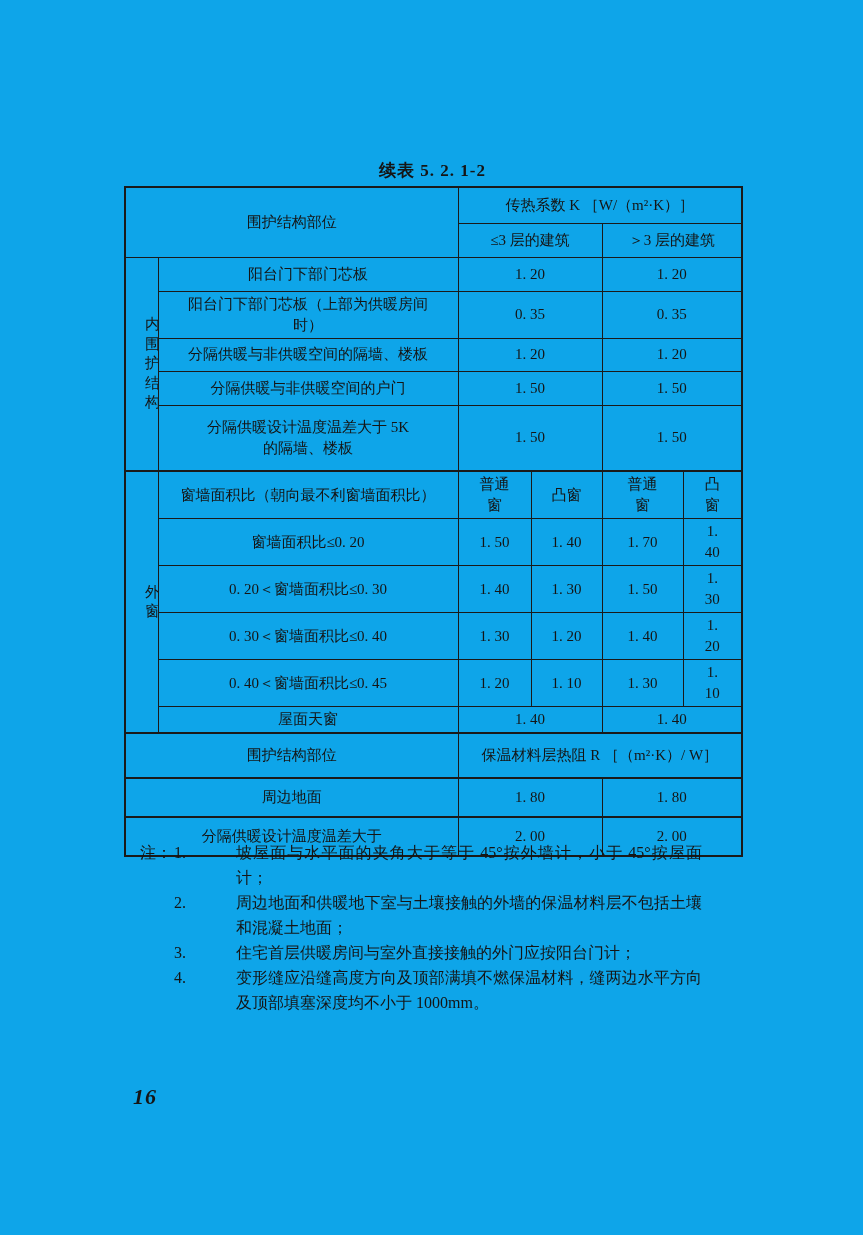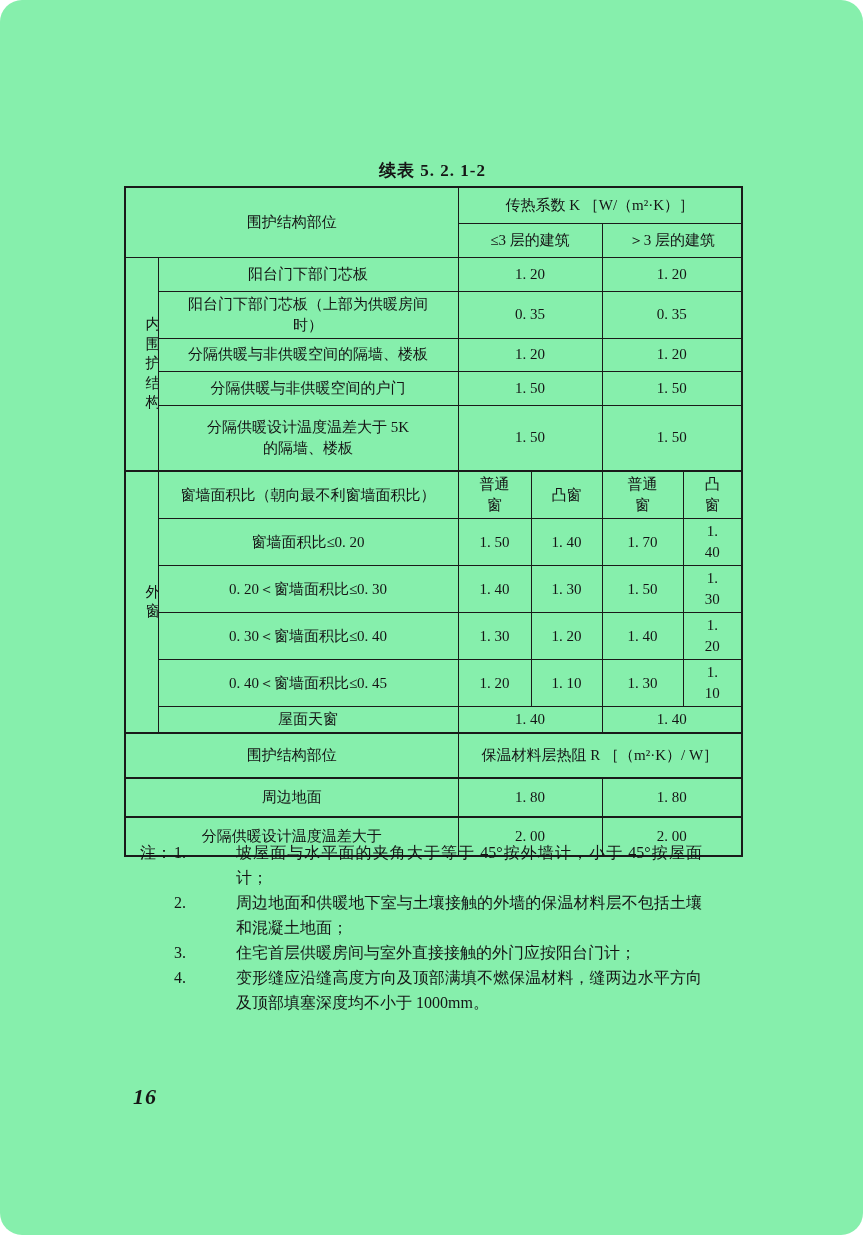--- a/index.html
+++ b/index.html
@@ -3,21 +3,21 @@
 <meta charset="utf-8">
 <style>
   * { margin: 0; padding: 0; box-sizing: border-box; }
   html, body { background: #ffffff; }
   body {
     width: 863px; height: 1235px;
     position: relative;
     font-family: "Liberation Serif", "DejaVu Serif", serif;
     color: #151515;
   }
-  .page { position: absolute; inset: 0; background: #86efac; border-radius: 22px; }
+  .page { position: absolute; inset: 0; background: #0ea5e9; }
 
   .table-title {
     position: absolute; top: 159px; left: 124px; width: 617px;
     text-align: center; font-size: 17px; font-weight: bold;
     letter-spacing: 1px;
   }
 
   table.main {
     position: absolute; top: 186px; left: 124px; width: 617px;
     border-collapse: collapse; table-layout: fixed;
@@ -28,21 +28,21 @@
     border: 1px solid #1a1a1a;
     text-align: center; vertical-align: middle;
     padding: 2px 19px;
     overflow: hidden;
   }
   tr.sep td { border-top-width: 2px; }
   td.preline { white-space: pre-line; margin-left: 38px; }
   .vert {
     width: 16px; margin: 0 auto;
     word-break: break-all; line-height: 1.3;
-    text-align: center;
+    text-align: left;
   }
 
   .notes {
     position: absolute; top: 840px; left: 140px; width: 562px;
     font-size: 16px; line-height: 25px;
   }
   .note-row { display: flex; align-items: flex-start; }
   .note-row.cont { margin-left: 34px; }
   .note-label { flex: 0 0 34px; }
   .note-num { flex: 0 0 22px; }

